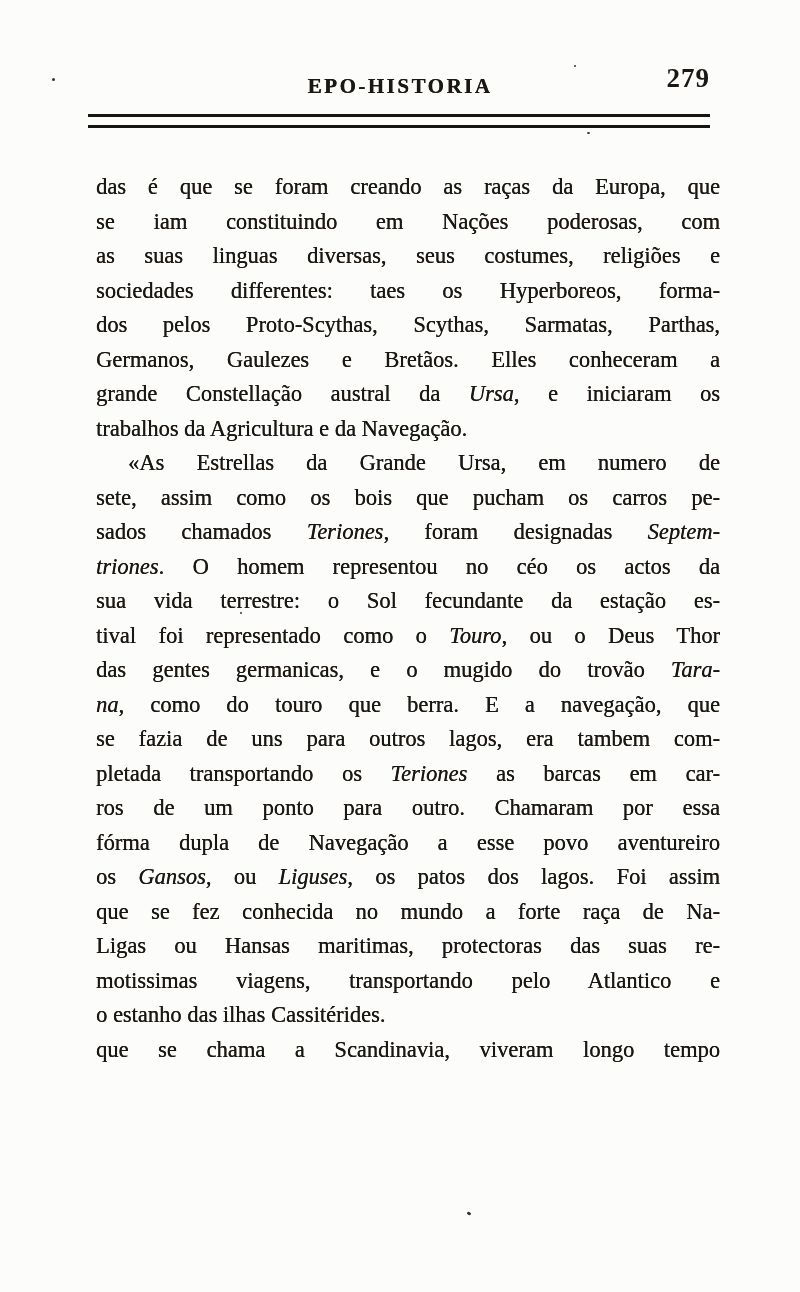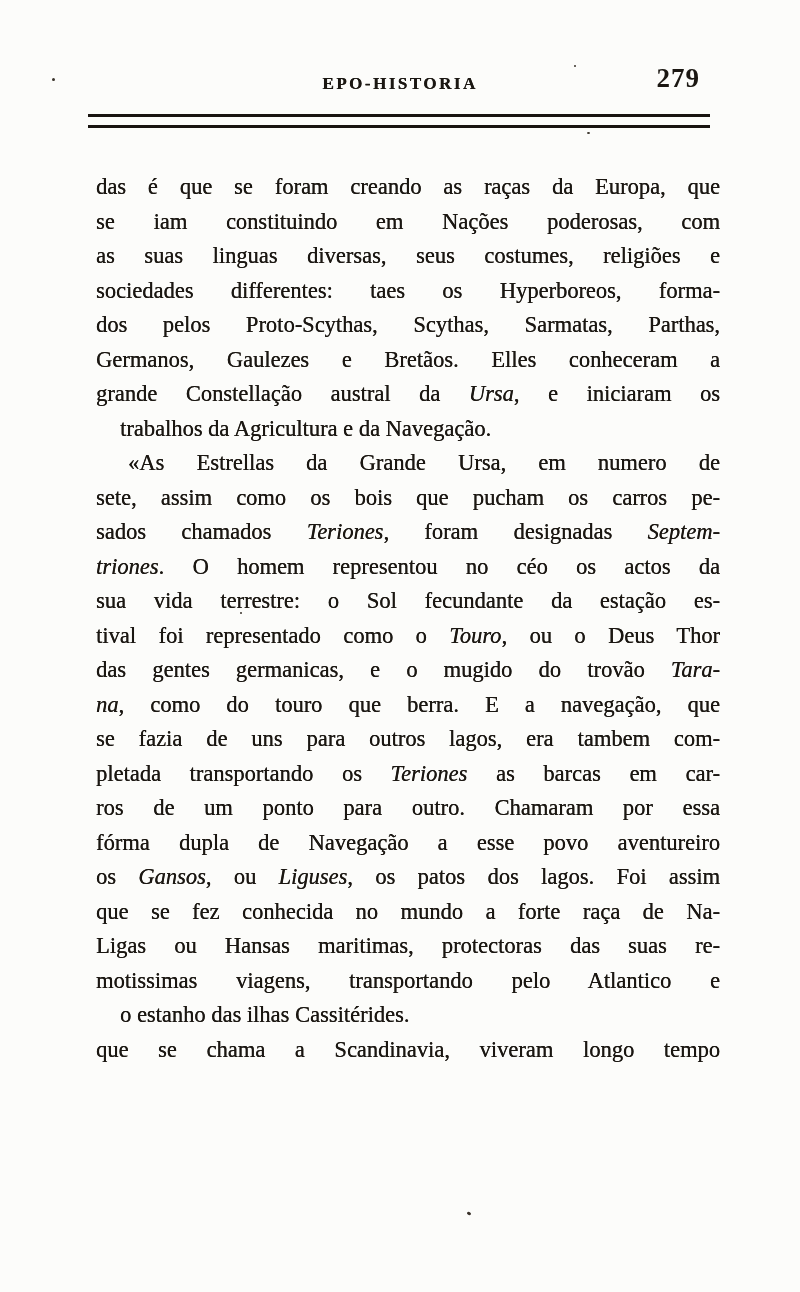--- a/index.html
+++ b/index.html
@@ -22,28 +22,28 @@
     top: 0;
     width: 624px;
     height: 110px;
   }
   .running-title {
     position: absolute;
     left: 0;
     right: 0;
     top: 74px;
     text-align: center;
-    font-size: 17px;
+    font-size: 21px;
     font-weight: 700;
     letter-spacing: 2.5px;
     text-shadow: 0.3px 0 0 currentColor;
   }
   .page-number {
     position: absolute;
-    right: 12px;
+    right: 2px;
     top: 63px;
     font-size: 27px;
     font-weight: 700;
     letter-spacing: 1px;
   }
   .double-rule {
     position: absolute;
     left: 88px;
     top: 114px;
     width: 622px;
@@ -61,21 +61,20 @@
     text-shadow: 0.25px 0 0 currentColor;
   }
   .line {
     height: 34.5px;
     overflow: hidden;
     text-align: justify;
     text-align-last: justify;
   }
   .line.endp {
     text-align-last: left;
-    margin-left: 24px;
   }
   .line.indent {
     text-indent: 32px;
   }
   .it {
     font-style: italic;
   }
   .speck {
     position: absolute;
     background: #39322a;

